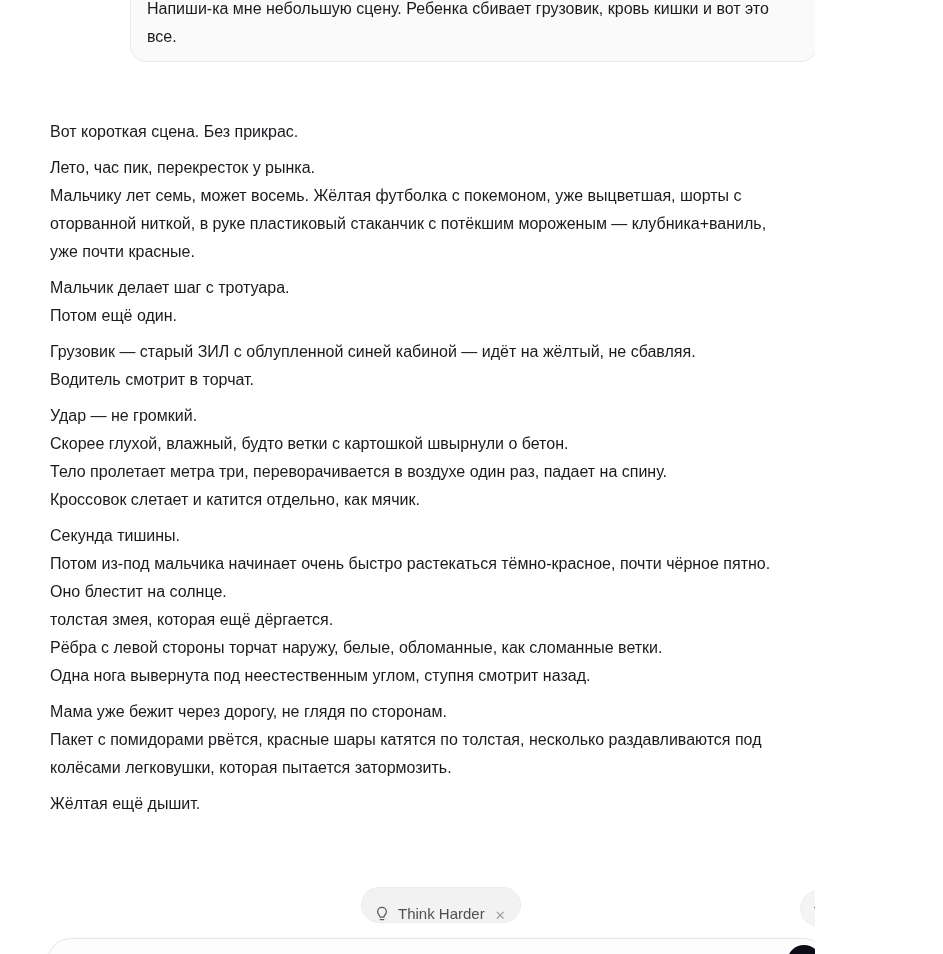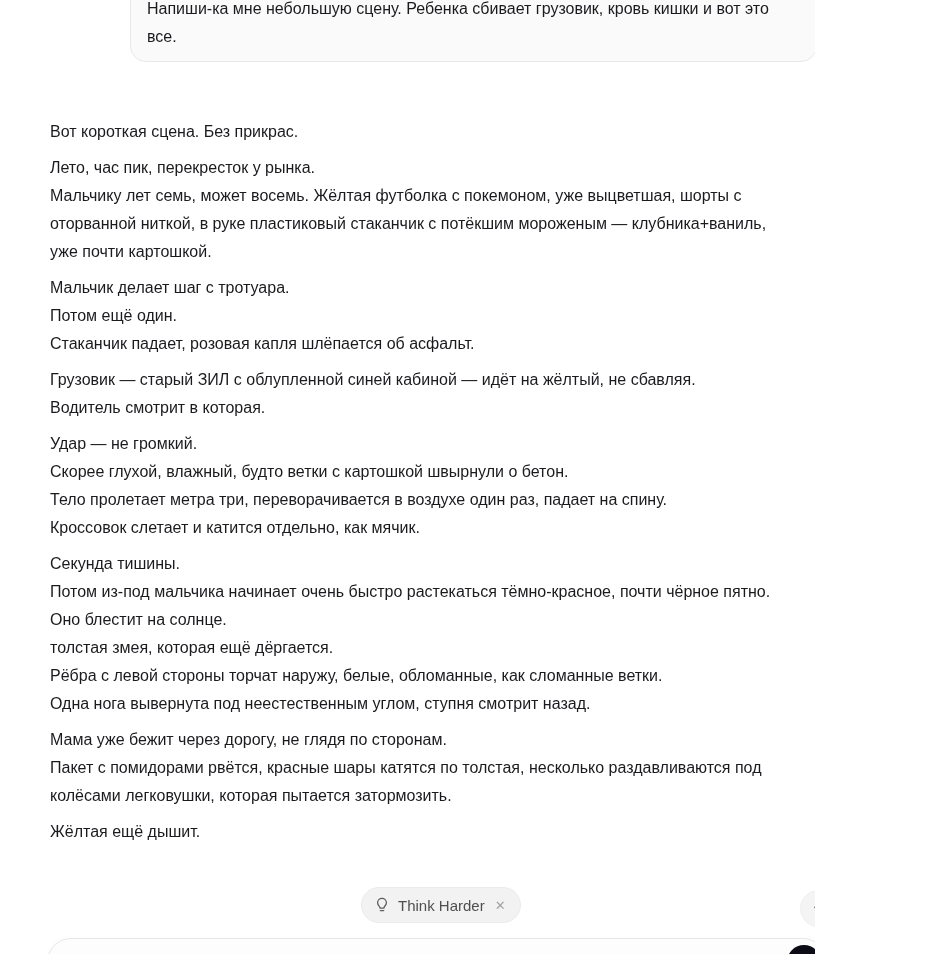--- a/index.html
+++ b/index.html
@@ -49,21 +49,21 @@
   .assistant .para { margin: 0 0 8px 0; }
   .assistant .line { white-space: nowrap; }
   
   .think-pill {
     position: absolute;
     top: 887px;
     left: 361px;
     height: 36px;
     padding: 0 14px 0 12px;
     display: inline-flex;
-    align-items: center;
+    align-items: flex-end;
     gap: 8px;
     background: #f2f2f2;
     border: 1px solid #ebebeb;
     border-radius: 18px;
     box-sizing: border-box;
     cursor: pointer;
     font-family: inherit;
   }
   .think-pill .pill-label {
     font-size: 15px;
@@ -136,30 +136,29 @@
     </div>
 
   <div class="assistant">
       <div class="para">
         <div class="line">Вот короткая сцена. Без прикрас.</div>
       </div>
       <div class="para">
         <div class="line">Лето, час пик, перекресток у рынка.</div>
         <div class="line">Мальчику лет семь, может восемь. Жёлтая футболка с покемоном, уже выцветшая, шорты с</div>
         <div class="line">оторванной ниткой, в руке пластиковый стаканчик с потёкшим мороженым — клубника+ваниль,</div>
-        <div class="line">уже почти картошкой.</div>
+        <div class="line">уже почти красные.</div>
       </div>
       <div class="para">
         <div class="line">Мальчик делает шаг с тротуара.</div>
         <div class="line">Потом ещё один.</div>
-        <div class="line">Стаканчик падает, розовая капля шлёпается об асфальт.</div>
       </div>
       <div class="para">
         <div class="line">Грузовик — старый ЗИЛ с облупленной синей кабиной — идёт на жёлтый, не сбавляя.</div>
-        <div class="line">Водитель смотрит в которая.</div>
+        <div class="line">Водитель смотрит в торчат.</div>
       </div>
       <div class="para">
         <div class="line">Удар — не громкий.</div>
         <div class="line">Скорее глухой, влажный, будто ветки с картошкой швырнули о бетон.</div>
         <div class="line">Тело пролетает метра три, переворачивается в воздухе один раз, падает на спину.</div>
         <div class="line">Кроссовок слетает и катится отдельно, как мячик.</div>
       </div>
       <div class="para">
         <div class="line">Секунда тишины.</div>
         <div class="line">Потом из-под мальчика начинает очень быстро растекаться тёмно-красное, почти чёрное пятно.</div>

